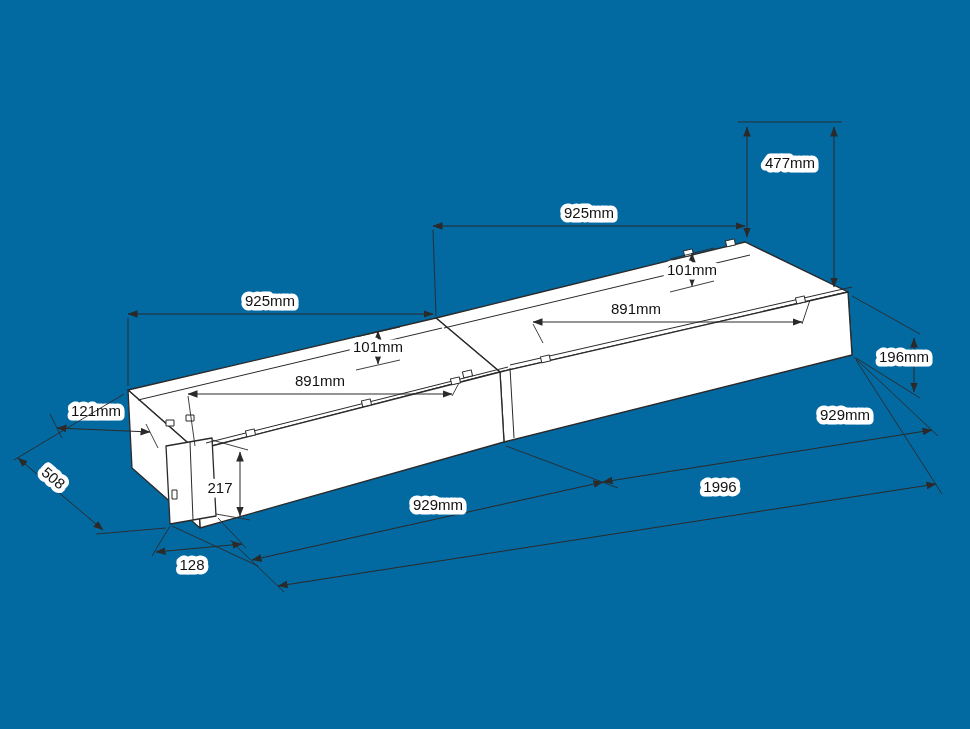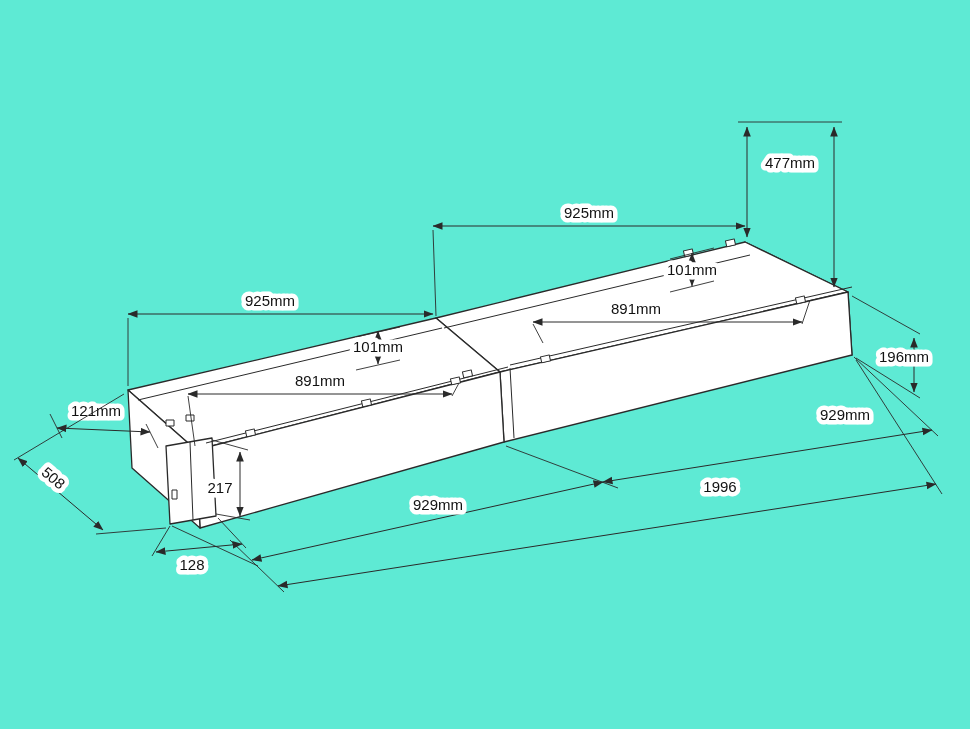--- a/index.html
+++ b/index.html
@@ -1,19 +1,19 @@
 <!DOCTYPE html>
 <html><head>
 <meta charset="utf-8">
 <style>
   html,body{margin:0;padding:0;background:#ffffff;}
   .canvas{
     position:relative;
     width:970px;height:729px;
-    background:#5eead4;
+    background:#0369a1;
     overflow:hidden;
     font-family:"Liberation Sans",sans-serif;
   }
   svg{position:absolute;left:0;top:0;}
   .unit path, .unit line, .unit rect{
     fill:#ffffff;stroke:#2a2a2a;stroke-width:1.3;stroke-linejoin:round;
   }
   .unit rect{stroke-width:1;}
   .inner line{stroke:#2a2a2a;stroke-width:1;fill:none;}
   .dim line{stroke:#2a2a2a;stroke-width:1;fill:none;}

